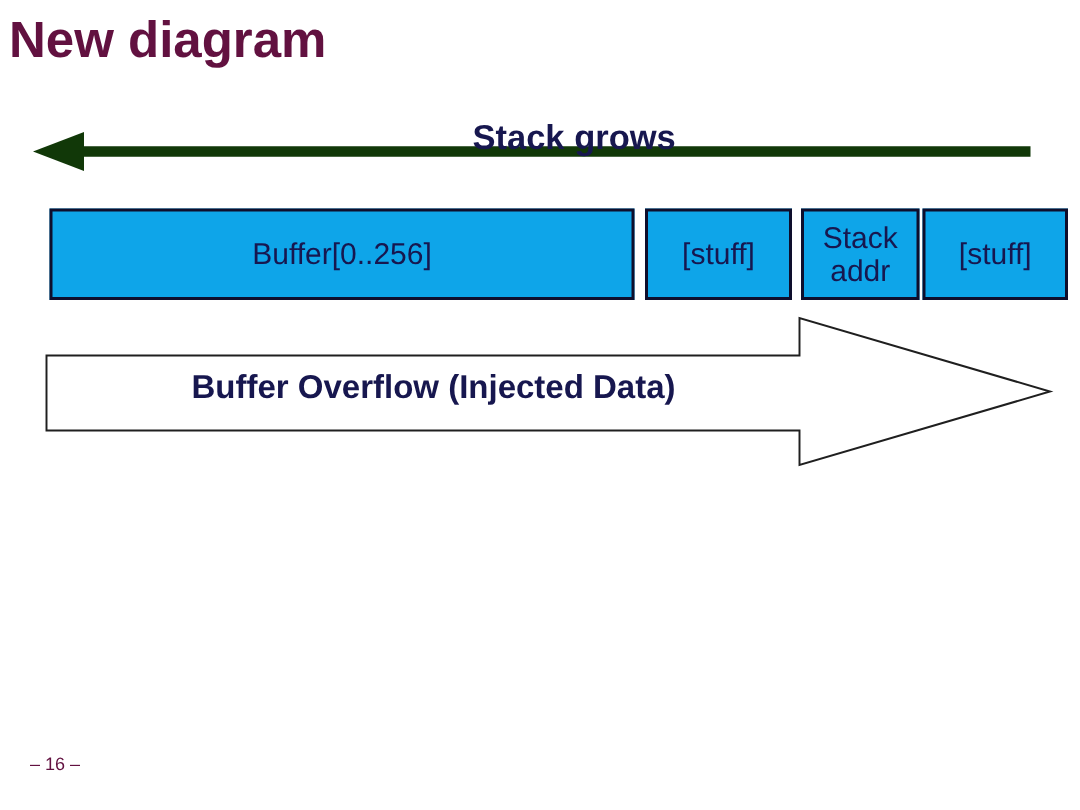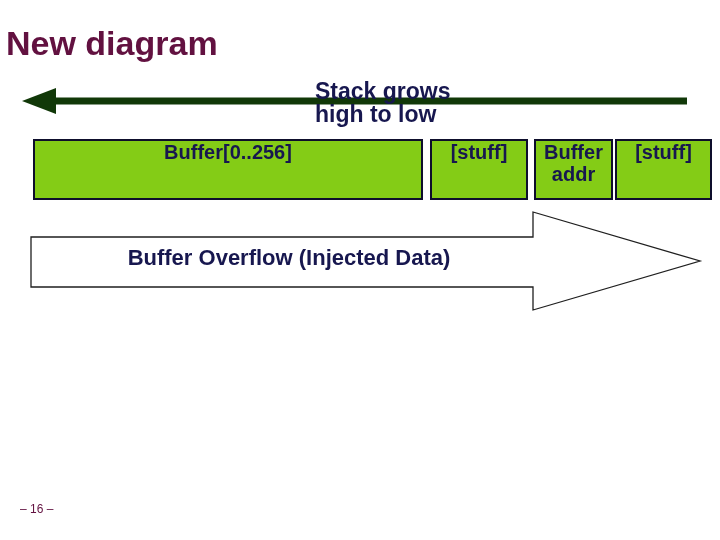--- a/index.html
+++ b/index.html
@@ -13,44 +13,44 @@
   *{margin:0;padding:0;box-sizing:border-box;}
   html,body{background:#ffffff;}
   body{font-family:"Liberation Sans","DejaVu Sans",sans-serif;}
   .slide{
     position:relative;
     width:720px;height:540px;
     background:var(--slide-bg);
     overflow:hidden;
   }
   .slide-title{
-    position:absolute;left:6px;top:26px;
+    position:absolute;left:6px;top:10px;
     font-size:34px;line-height:34px;font-weight:bold;
     color:var(--title-text);
     letter-spacing:0px;
     white-space:nowrap;
   }
   .overlay-svg{
     position:absolute;left:0;top:0;width:720px;height:540px;
     z-index:1;
   }
   .stack-label{
     position:absolute;left:315px;top:80px;
     font-size:23px;line-height:23px;font-weight:bold;
     color:var(--diagram-text);
     z-index:2;
     white-space:nowrap;
   }
   .mem-box{
     position:absolute;top:139px;height:61px;
     border:2px solid var(--box-border);
-    background:#84cc16;
-    display:flex;justify-content:center;
+    background:#0ea5e9;
+    display:flex;align-items:center;justify-content:center;
     text-align:center;
-    font-size:20px;line-height:22px;font-weight:bold;
+    font-size:20px;line-height:22px;font-weight:normal;
     color:var(--diagram-text);
     z-index:2;
   }
   .mem-box.buffer{left:33px;width:390px;}
   .mem-box.stuff1{left:430px;width:98px;}
   .mem-box.returnaddr{left:534px;width:79px;padding:0 2px;}
   .mem-box.stuff2{left:615px;width:97px;}
   .overflow-label{
     position:absolute;left:0px;top:246px;width:578px;
     text-align:center;
@@ -76,33 +76,32 @@
   <svg class="overlay-svg" viewBox="0 0 720 540">
     <g>
       <polygon points="22,101 56,88 56,114" style="fill:var(--stack-arrow);"></polygon>
       <rect x="52" y="97.5" width="635" height="7" style="fill:var(--stack-arrow);"></rect>
     </g>
     <polygon points="31,237 533,237 533,212 700,261 533,310 533,287 31,287" style="fill:#ffffff;stroke:var(--arrow-outline);stroke-width:1.3;"></polygon>
   </svg>
 
   <div class="stack-label">
     <div>Stack grows</div>
-    <div>high to low</div>
   </div>
 
   <div class="mem-box buffer">
     <span>Buffer[0..256]</span>
   </div>
 
   <div class="mem-box stuff1">
     <span>[stuff]</span>
   </div>
 
   <div class="mem-box returnaddr">
-    <span>Buffer addr</span>
+    <span>Stack addr</span>
   </div>
 
   <div class="mem-box stuff2">
     <span>[stuff]</span>
   </div>
 
   <div class="overflow-label">Buffer Overflow (Injected Data)</div>
 
   <div class="page-number">– 16 –</div>
 

